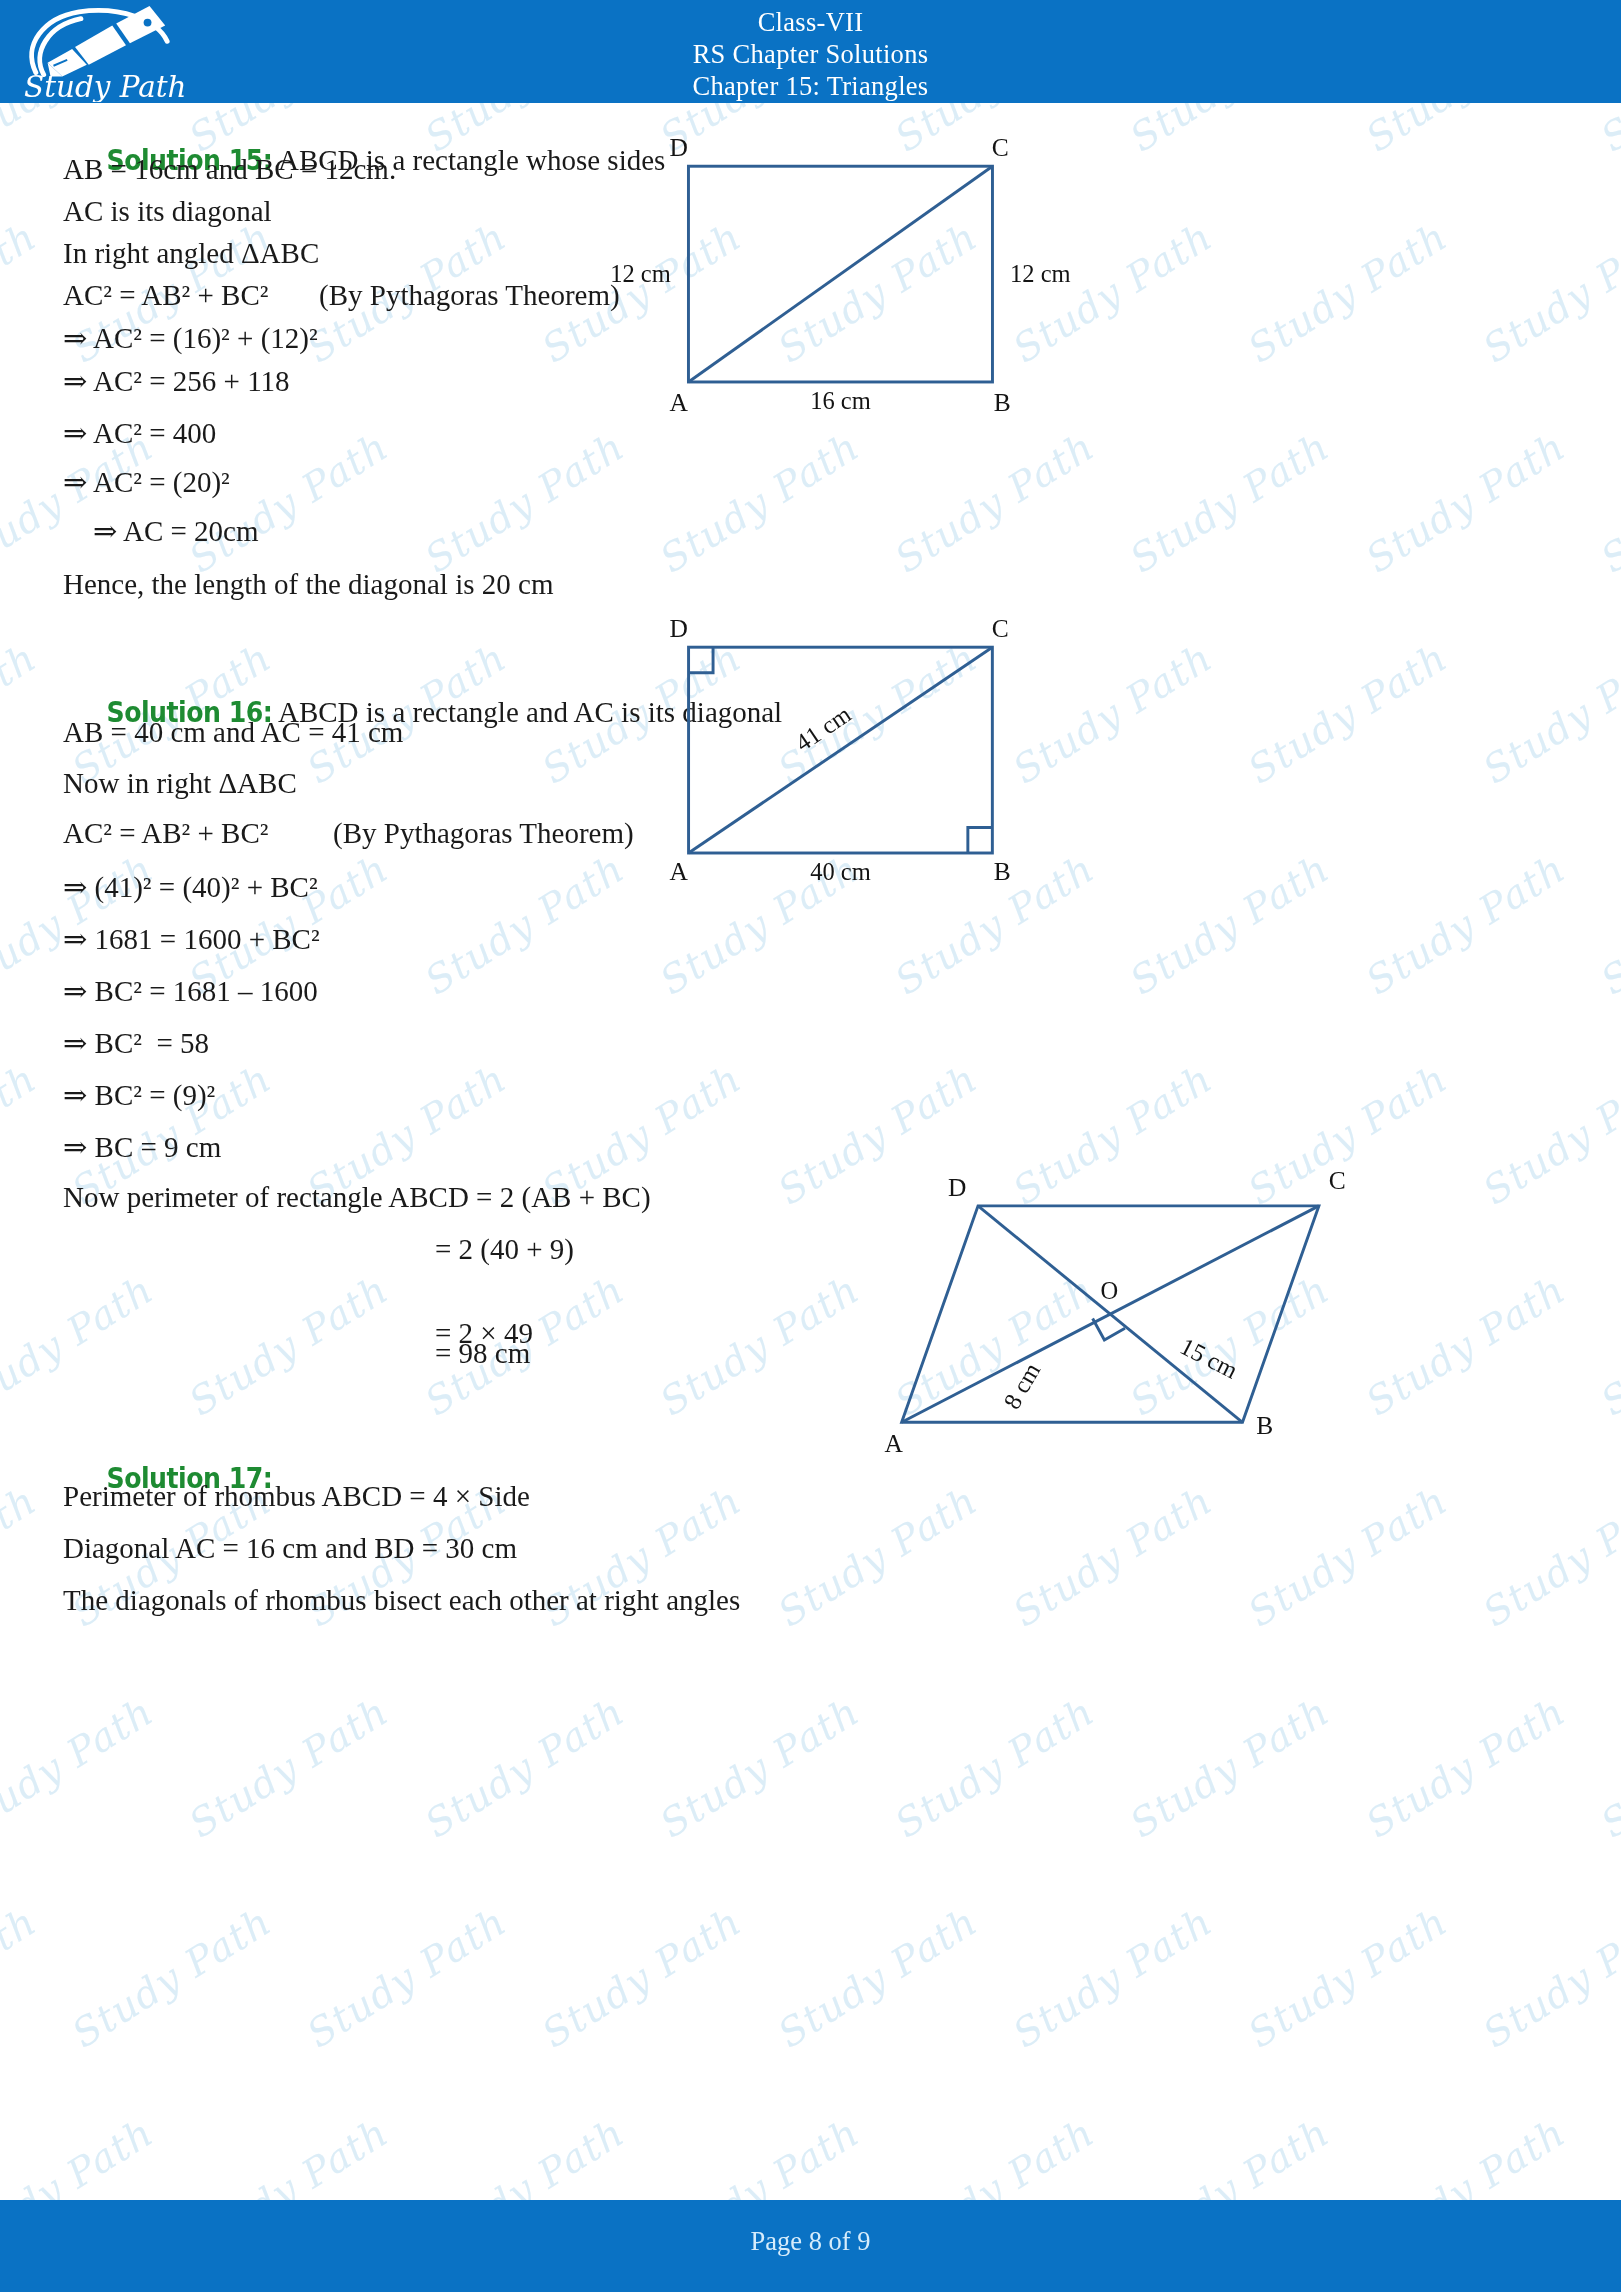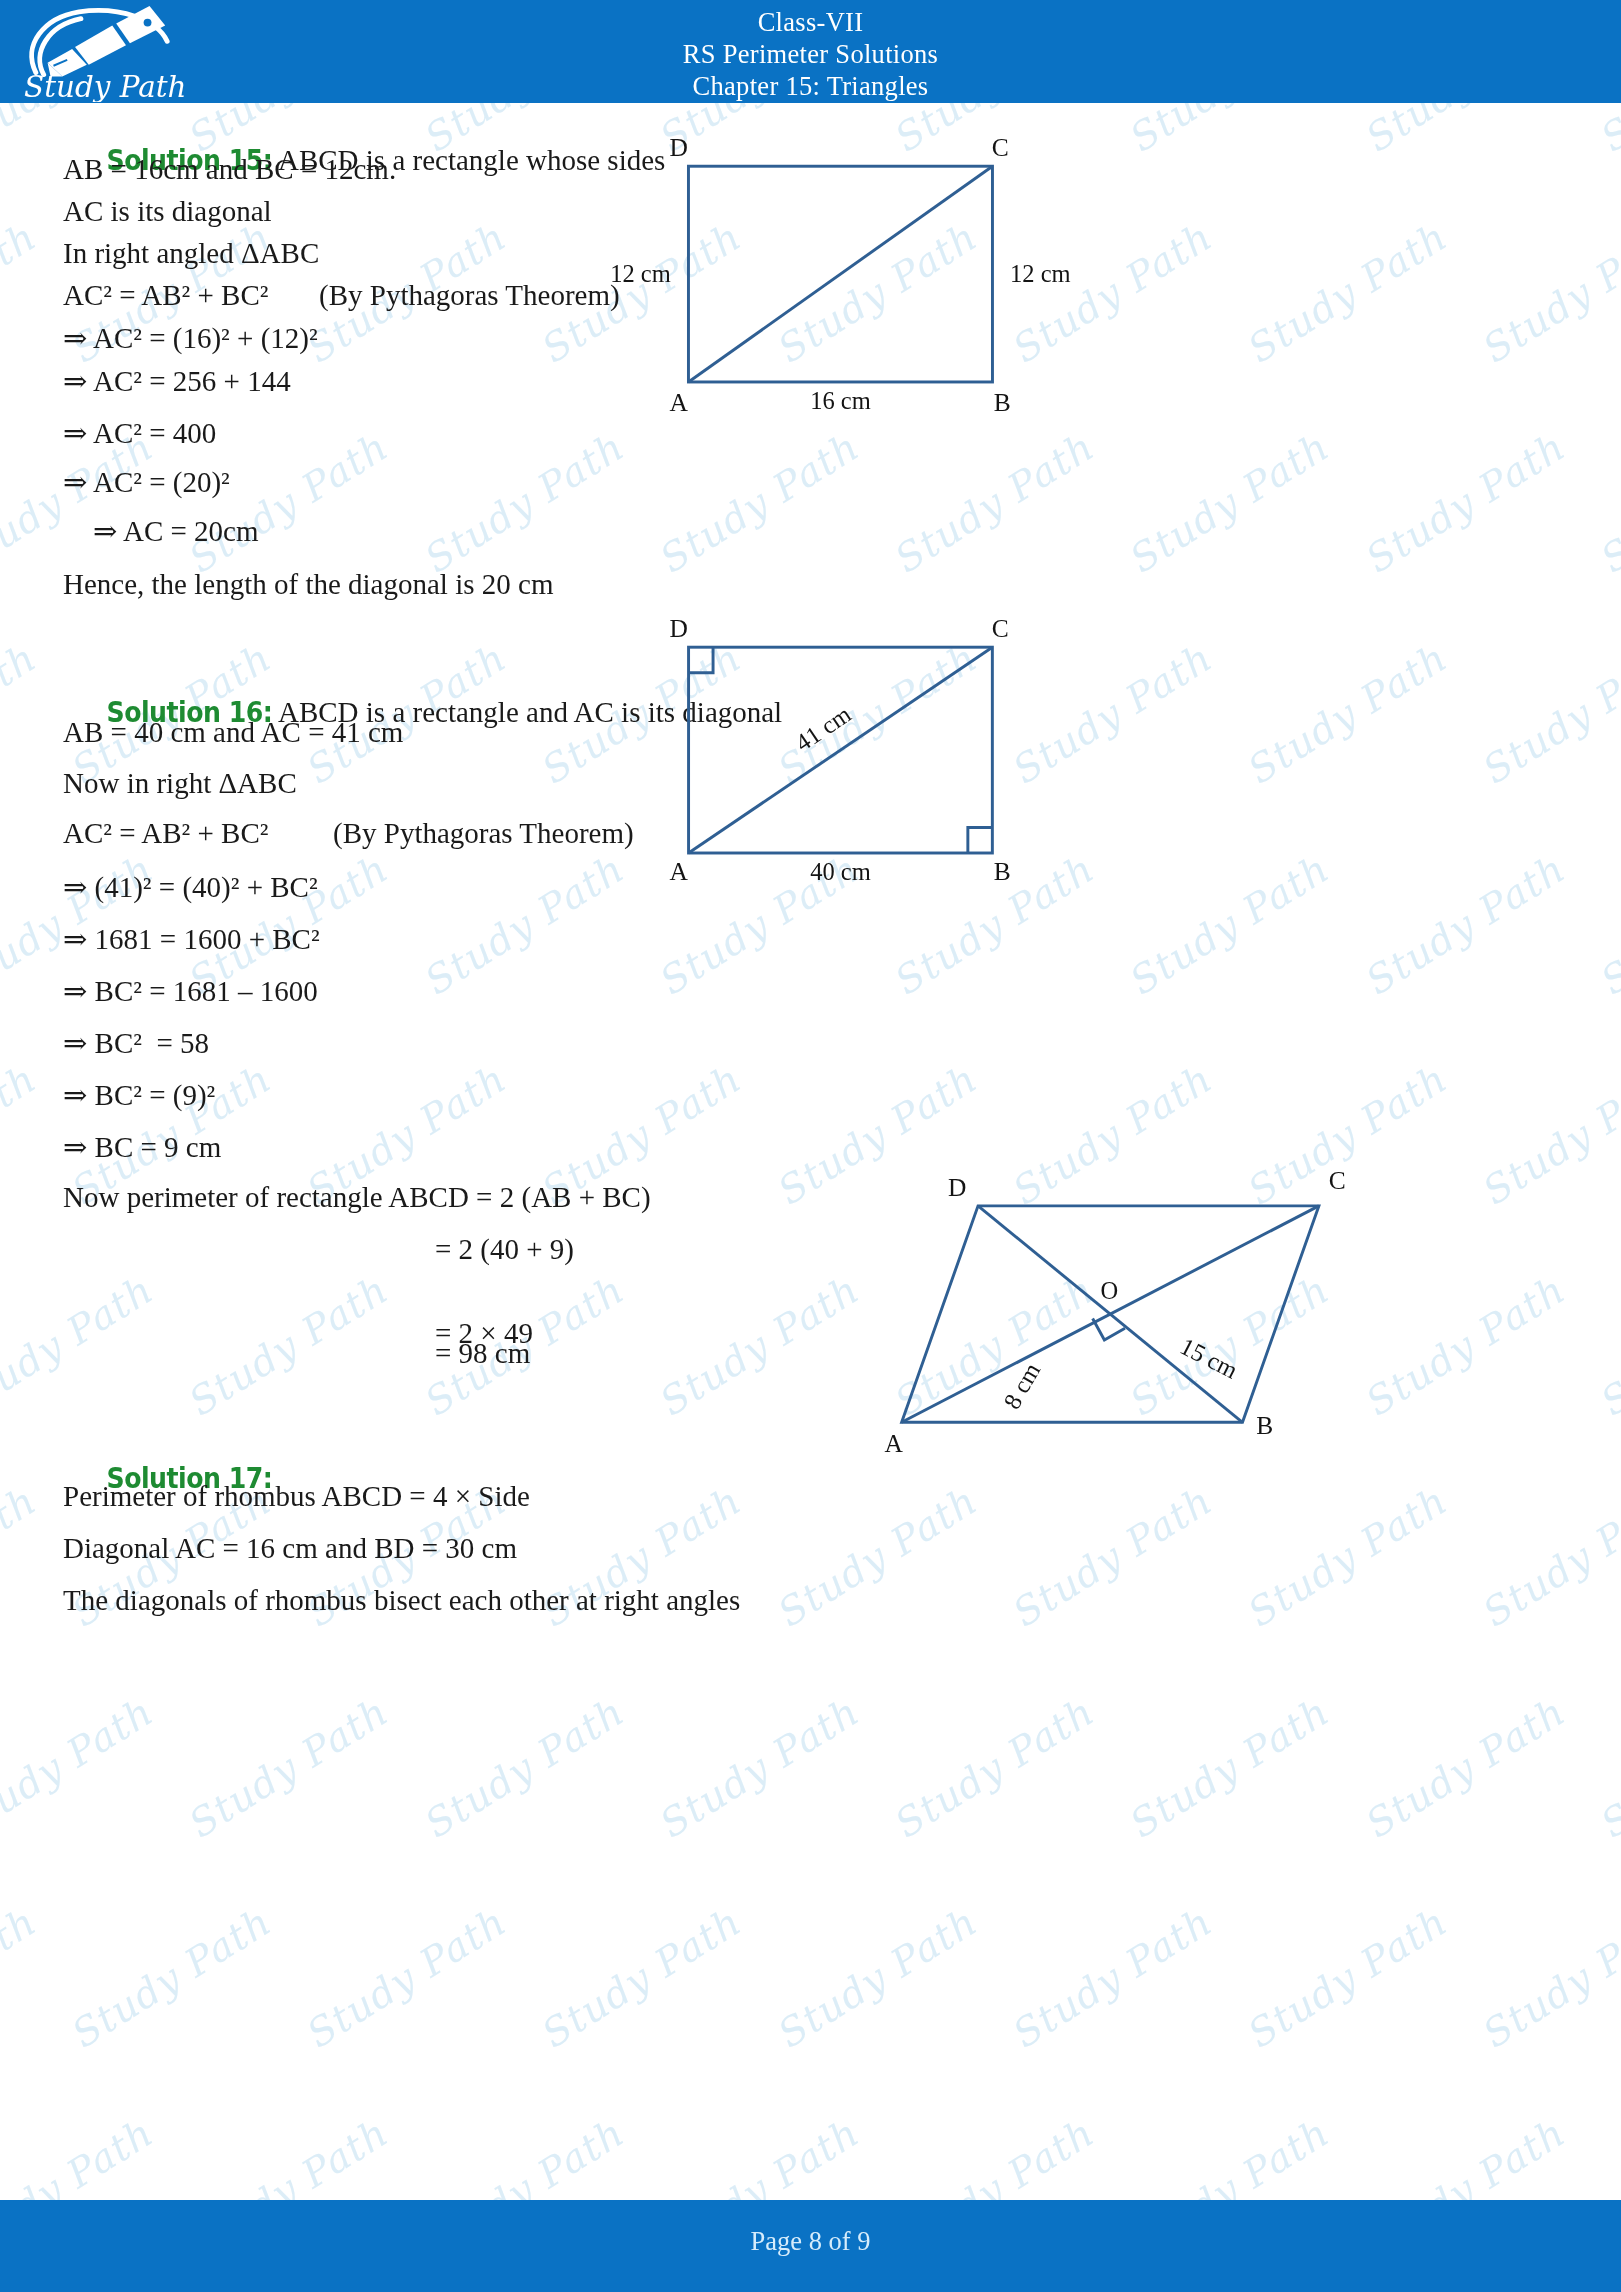--- a/index.html
+++ b/index.html
@@ -221,37 +221,37 @@
           <line x1="36" y1="63" x2="50" y2="57" stroke="#0a72c4" stroke-width="2"></line>
           <path d="M58 44 L96 22 L110 42 L72 62 Z" fill="#ffffff"></path>
           <path d="M100 20 L134 2 L150 22 L114 40 Z" fill="#ffffff"></path>
           <circle cx="132" cy="19" r="4" fill="#0a72c4"></circle>
         </g>
         <text x="6" y="95" font-family="DejaVu Serif, serif" font-style="italic" font-size="30" fill="#ffffff">Study Path</text>
       </svg>
     </div>
     <div class="header-titles">
       <div>Class-VII</div>
-      <div>RS Perimeter Solutions</div>
+      <div>RS Chapter Solutions</div>
       <div>Chapter 15: Triangles</div>
     </div>
   </div>
 
   <div class="content">
 
     <div class="ln" style="left:63px; top:111px;">
       <span class="sol-label">Solution 15:</span><span> ABCD is a rectangle whose sides</span>
     </div>
     <div class="ln" style="left:63px; top:153px;">AB = 16cm and BC = 12cm.</div>
     <div class="ln" style="left:63px; top:195px;">AC is its diagonal</div>
     <div class="ln" style="left:63px; top:237px;">In right angled ΔABC</div>
     <div class="ln" style="left:63px; top:279px;">AC² = AB² + BC²</div>
     <div class="ln" style="left:319px; top:279px;">(By Pythagoras Theorem)</div>
     <div class="ln" style="left:63px; top:321px;">⇒ AC² = (16)² + (12)²</div>
-    <div class="ln" style="left:63px; top:364px;">⇒ AC² = 256 + 144</div>
+    <div class="ln" style="left:63px; top:364px;">⇒ AC² = 256 + 118</div>
     <div class="ln" style="left:63px; top:416px;">⇒ AC² = 400</div>
     <div class="ln" style="left:63px; top:465px;">⇒ AC² = (20)²</div>
     <div class="ln" style="left:63px; top:514px;margin-left:30px;">⇒ AC = 20cm</div>
     <div class="ln" style="left:63px; top:568px;">Hence, the length of the diagonal is 20 cm</div>
 
     <div class="ln" style="left:63px; top:663px;">
       <span class="sol-label">Solution 16:</span><span> ABCD is a rectangle and AC is its diagonal</span>
     </div>
     <div class="ln" style="left:63px; top:716px;">AB = 40 cm and AC = 41 cm</div>
     <div class="ln" style="left:63px; top:767px;">Now in right ΔABC</div>

